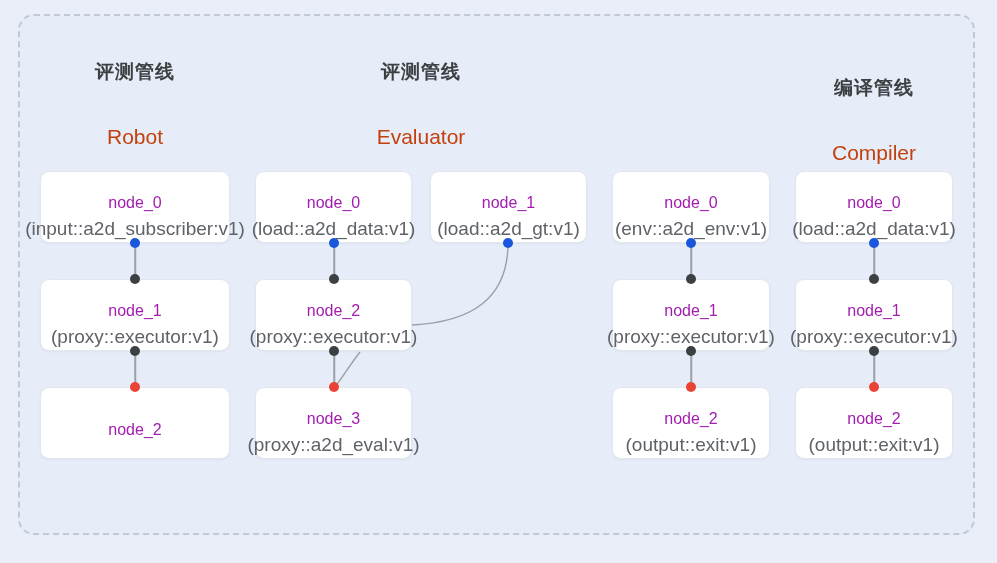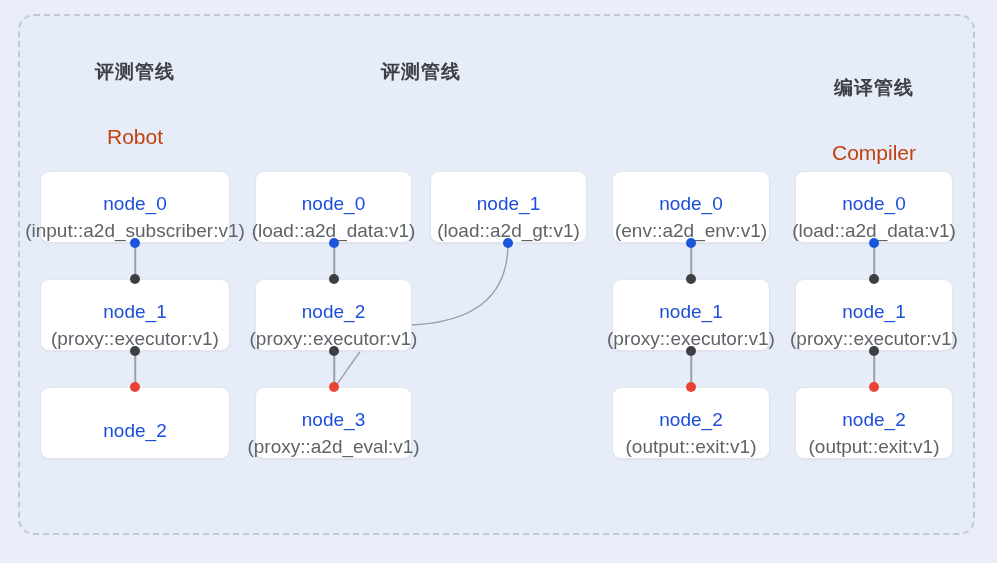--- a/index.html
+++ b/index.html
@@ -67,22 +67,22 @@
     border: 1px solid #e3e6ec;
     border-radius: 9px;
     box-shadow: 0 1px 2px rgba(40,50,80,0.055);
     display: flex;
     flex-direction: column;
     align-items: center;
     justify-content: center;
     z-index: 3;
   }
   .node-title {
-    font-size: 19px;
-    color: #1d4ed8;
+    font-size: 16px;
+    color: #a21caf;
     line-height: 1.15;
     margin-bottom: 5px;
     white-space: nowrap;
     margin-top: 20px;
   }
   .node-sub {
     font-size: 19px;
     color: #5f6368;
     line-height: 1.15;
     white-space: nowrap;
@@ -153,20 +153,21 @@
   <div class="link" style="left:135px; top:351px; height:36px;"></div>
   <div class="port black" style="left:135px; top:351px;"></div>
   <div class="port red" style="left:135px; top:387px;"></div>
 
   <div class="node" style="left:40px; top:387px; width:190px; height:72px;">
     <div class="node-title">node_2</div>
   </div>
 
   <div class="col-head" style="left:255px; top:62px; width:332px;">
     <div class="col-cn">评测管线</div>
+    <div class="col-en">Evaluator</div>
   </div>
 
   <div class="node" style="left:255px; top:171px; width:157px; height:72px;">
     <div class="node-title">node_0</div>
     <div class="node-sub">(load::a2d_data:v1)</div>
   </div>
   <div class="link" style="left:334px; top:243px; height:36px;"></div>
   <div class="port blue" style="left:334px; top:243px;"></div>
   <div class="port black" style="left:334px; top:279px;"></div>
 

